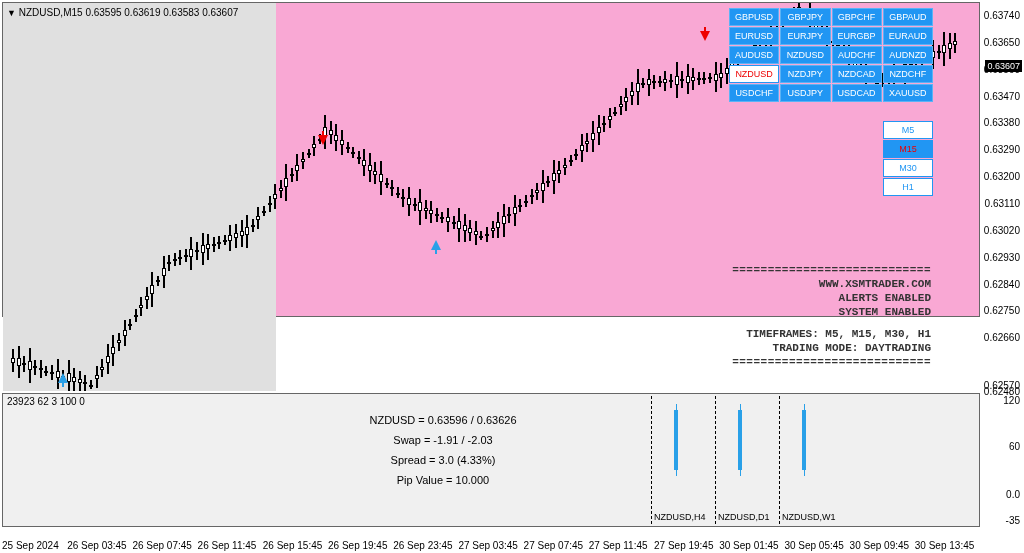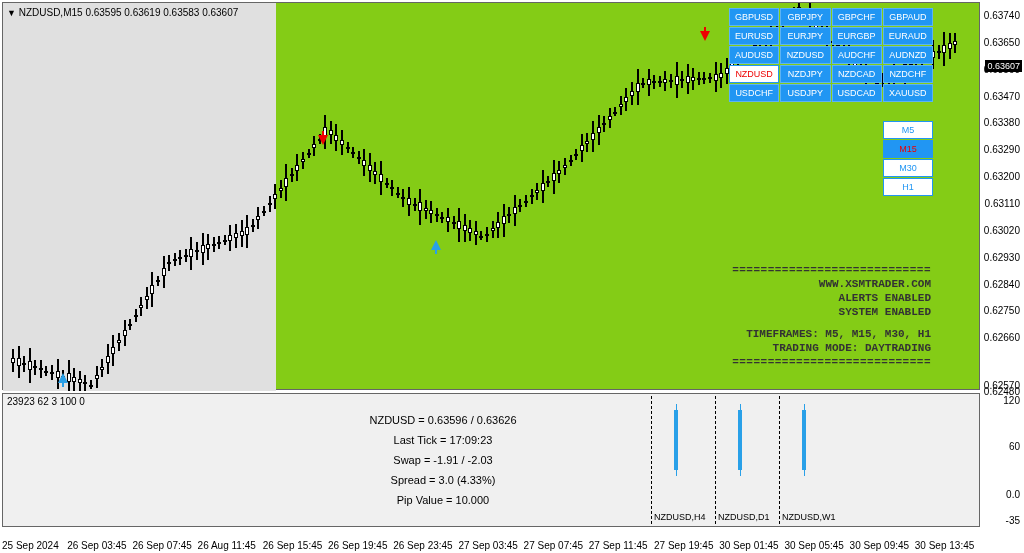--- a/index.html
+++ b/index.html
@@ -1,17 +1,17 @@
 <!DOCTYPE html>
 <html><head>
 <meta charset="utf-8">
 <style>
   * { box-sizing: border-box; margin: 0; padding: 0; }
   body { font-family: Arial, sans-serif; font-size: 10px; background: #fff; width: 1024px; height: 553px; overflow: hidden; position: relative; }
-  .main-chart { position: absolute; left: 2px; top: 2px; width: 978px; height: 388px; border: 1px solid #666; background: #84cc16; }
+  .main-chart { position: absolute; left: 2px; top: 2px; width: 978px; height: 315px; border: 1px solid #666; background: #f9a8d4; }
   .chart-inner-bg { position: absolute; left: 0; top: 0; width: 273px; height: 388px; background: #e0e0e0; }
   .chart-title { position: absolute; left: 4px; top: 4px; font-size: 10px; color: #000; }
   .chart-title .arrow { font-size: 9px; display:inline-block; vertical-align:middle; }
   .y-axis { position: absolute; right: 2px; top: 2px; width: 42px; height: 388px; border: none; }
   .y-tick { position: absolute; right: 2px; font-size: 10px; color: #000; }
   .y-price-marker { position: absolute; right: 0; background: #000; color: #fff; font-size: 9px; padding: 1px 2px; }
   .x-axis { position: absolute; left: 2px; top: 540px; width: 1020px; height: 12px; }
   .x-tick { position: absolute; font-size: 10px; color: #000; white-space: nowrap; }
   .candles { position: absolute; left: 0; top: 0; width: 978px; height: 388px; overflow:hidden; }
   .candle { position: absolute; width: 2px; background: #000; }
@@ -460,21 +460,20 @@
     <div class="y-tick" style="top: 330.286px;">0.62660</div>
     <div class="y-tick" style="top: 378px;">0.62570</div>
     <div class="y-tick" style="top: 384px;">0.62480</div>
     <div class="y-price-marker" style="top: 58px;">0.63607</div>
   </div>
 
 <div class="bottom-panel">
   <div class="bottom-title">23923 62 3 100 0</div>
   <div class="bottom-info">
     <div>NZDUSD = 0.63596 / 0.63626</div>
-    <div>Last Tick = 17:09:23</div>
     <div>Swap = -1.91 / -2.03</div>
     <div>Spread = 3.0  (4.33%)</div>
     <div>Pip Value = 10.000</div>
   </div>
   <div id="miniCharts">
       <div class="mini-chart" style="left: 648px;">
         <div class="mini-wick" style="left: 24px; top: 8px; height: 72px;"></div>
         <div class="mini-bar" style="left: 22px; top: 14px; height: 60px;"></div>
         <div class="mini-label">NZDUSD,H4</div>
       </div>
@@ -494,21 +493,21 @@
     <div class="y-tick" style="top: 2px;">120</div>
     <div class="y-tick" style="top: 48px;">60</div>
     <div class="y-tick" style="top: 96px;">0.0</div>
     <div class="y-tick" style="top: 122px;">-35</div>
   </div>
 
 <div class="x-axis" id="xAxis">
     <div class="x-tick" style="left: 0px;">25 Sep 2024</div>
     <div class="x-tick" style="left: 65.2px;">26 Sep 03:45</div>
     <div class="x-tick" style="left: 130.4px;">26 Sep 07:45</div>
-    <div class="x-tick" style="left: 195.6px;">26 Aug 11:45</div>
+    <div class="x-tick" style="left: 195.6px;">26 Sep 11:45</div>
     <div class="x-tick" style="left: 260.8px;">26 Sep 15:45</div>
     <div class="x-tick" style="left: 326px;">26 Sep 19:45</div>
     <div class="x-tick" style="left: 391.2px;">26 Sep 23:45</div>
     <div class="x-tick" style="left: 456.4px;">27 Sep 03:45</div>
     <div class="x-tick" style="left: 521.6px;">27 Sep 07:45</div>
     <div class="x-tick" style="left: 586.8px;">27 Sep 11:45</div>
     <div class="x-tick" style="left: 652px;">27 Sep 19:45</div>
     <div class="x-tick" style="left: 717.2px;">30 Sep 01:45</div>
     <div class="x-tick" style="left: 782.4px;">30 Sep 05:45</div>
     <div class="x-tick" style="left: 847.6px;">30 Sep 09:45</div>

